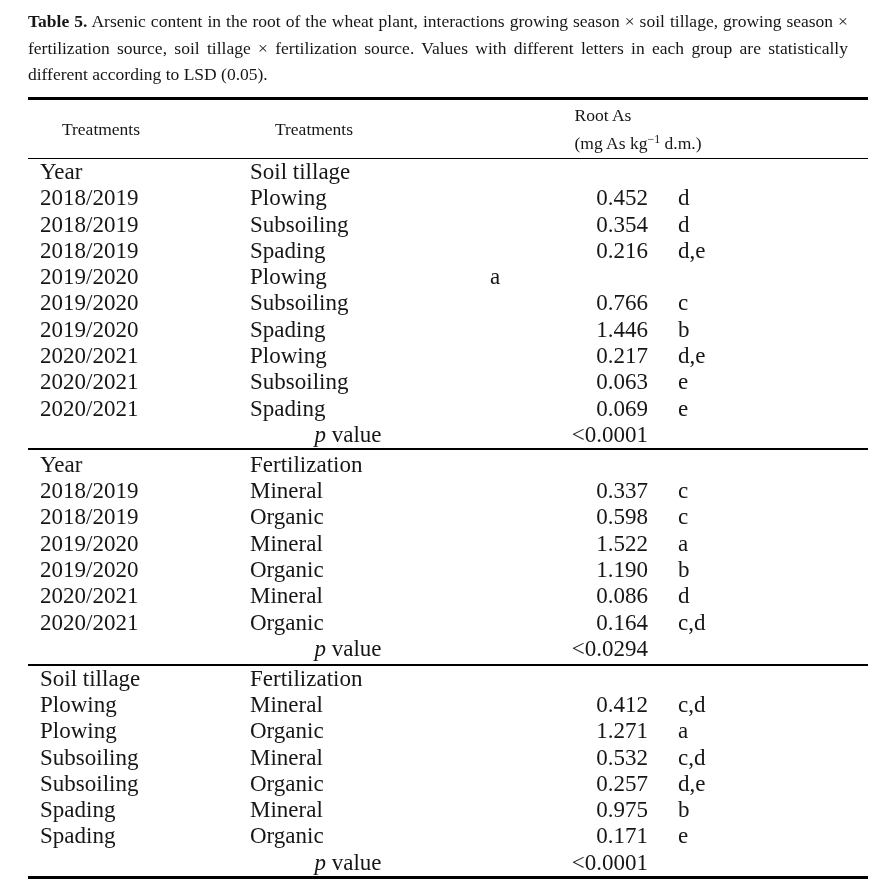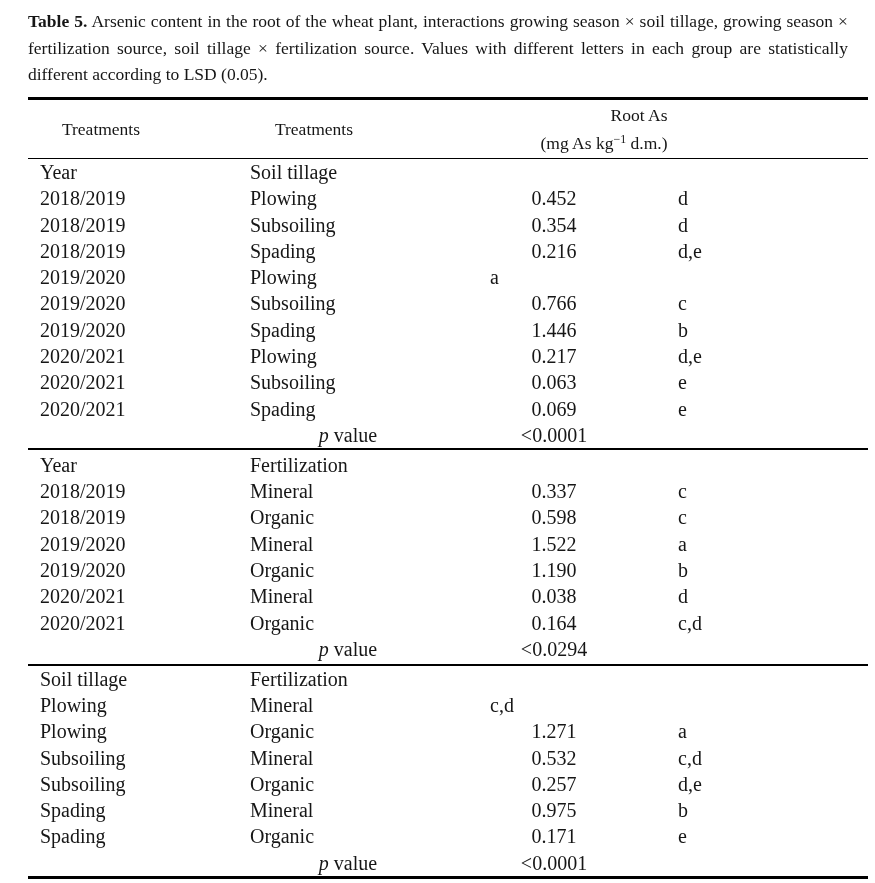--- a/index.html
+++ b/index.html
@@ -23,34 +23,34 @@
   .rule.thick { height: 3px; }
   .rule.thin { height: 1.5px; }
   .thead { position: relative; height: 58px; font-weight: normal; font-size: 17.5px; }
   .thead .h1, .thead .h2 {
     position: absolute; top: 50%; transform: translate(-50%, -50%);
     white-space: nowrap;
   }
   .thead .h1 { left: 73px; }
   .thead .h2 { left: 286px; }
   .thead .h3 {
-    position: absolute; left: 576px; top: 50%; transform: translate(-50%, -50%);
-    text-align: right; line-height: 24px; white-space: nowrap;
+    position: absolute; left: 610px; top: 50%; transform: translate(-50%, -50%);
+    text-align: left; line-height: 24px; white-space: nowrap;
   }
   .thead .h3 sup { font-size: 12px; }
-  .tsection { font-size: 20px; }
+  .tsection { font-size: 23px; }
   .tsection.mid { padding: 2px 0; }
   .trow {
     display: grid;
     grid-template-columns: 222px 210px 188px 1fr;
     height: 26.3px; line-height: 26.3px;
   }
   .cell { white-space: nowrap; }
   .cell.c1 { padding-left: 12px; }
-  .cell.c3 { text-align: center; }
+  .cell.c3 { text-align: right; }
   .cell.c4 { padding-left: 30px; }
   .cell.p-label { text-align: center; padding-right: 14px; }
   .cell.p-label i { font-style: italic; }
 </style>
 </head>
 <body>
 
 <div class="page">
 
   <p class="caption"><b>Table 5.</b><span> Arsenic content in the root of the wheat plant, interactions growing season × soil tillage, growing season × fertilization source, soil tillage × fertilization source. Values with different letters in each group are statistically different according to LSD (0.05).</span></p>
@@ -165,21 +165,21 @@
           </div>
           <div class="trow">
             <span class="cell c1">2019/2020</span>
             <span class="cell c2">Organic</span>
             <span class="cell c3">1.190</span>
             <span class="cell c4">b</span>
           </div>
           <div class="trow">
             <span class="cell c1">2020/2021</span>
             <span class="cell c2">Mineral</span>
-            <span class="cell c3">0.038</span>
+            <span class="cell c3">0.086</span>
             <span class="cell c4">d</span>
           </div>
           <div class="trow">
             <span class="cell c1">2020/2021</span>
             <span class="cell c2">Organic</span>
             <span class="cell c3">0.164</span>
             <span class="cell c4">c,d</span>
           </div>
           <div class="trow">
             <span class="cell c1"></span>
@@ -192,20 +192,21 @@
         <div class="tsection">
           <div class="trow">
             <span class="cell c1">Soil tillage</span>
             <span class="cell c2">Fertilization</span>
             <span class="cell c3"></span>
             <span class="cell c4"></span>
           </div>
           <div class="trow">
             <span class="cell c1">Plowing</span>
             <span class="cell c2">Mineral</span>
+            <span class="cell c3">0.412</span>
             <span class="cell c4">c,d</span>
           </div>
           <div class="trow">
             <span class="cell c1">Plowing</span>
             <span class="cell c2">Organic</span>
             <span class="cell c3">1.271</span>
             <span class="cell c4">a</span>
           </div>
           <div class="trow">
             <span class="cell c1">Subsoiling</span>

